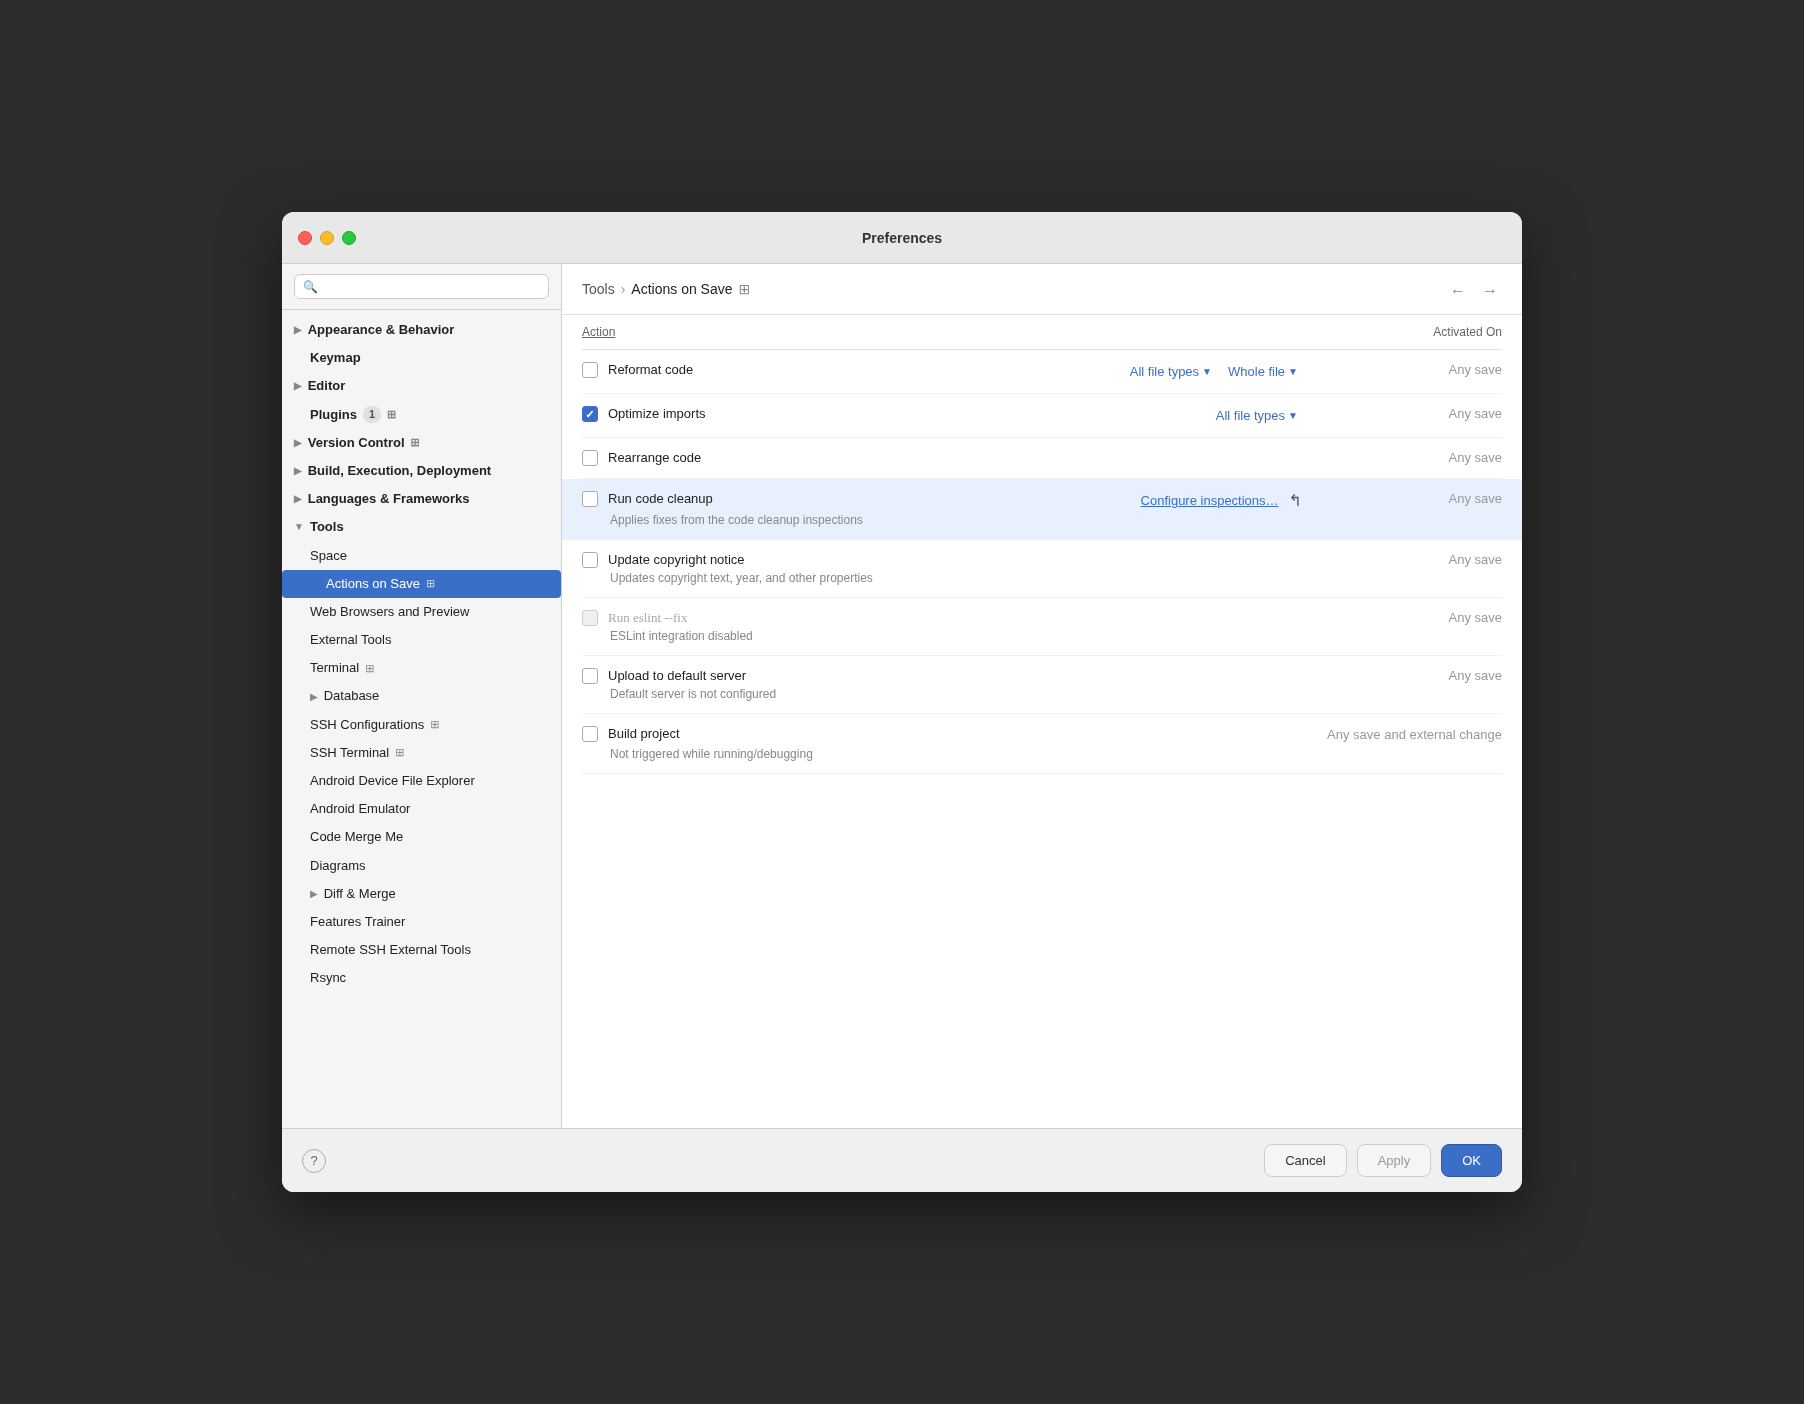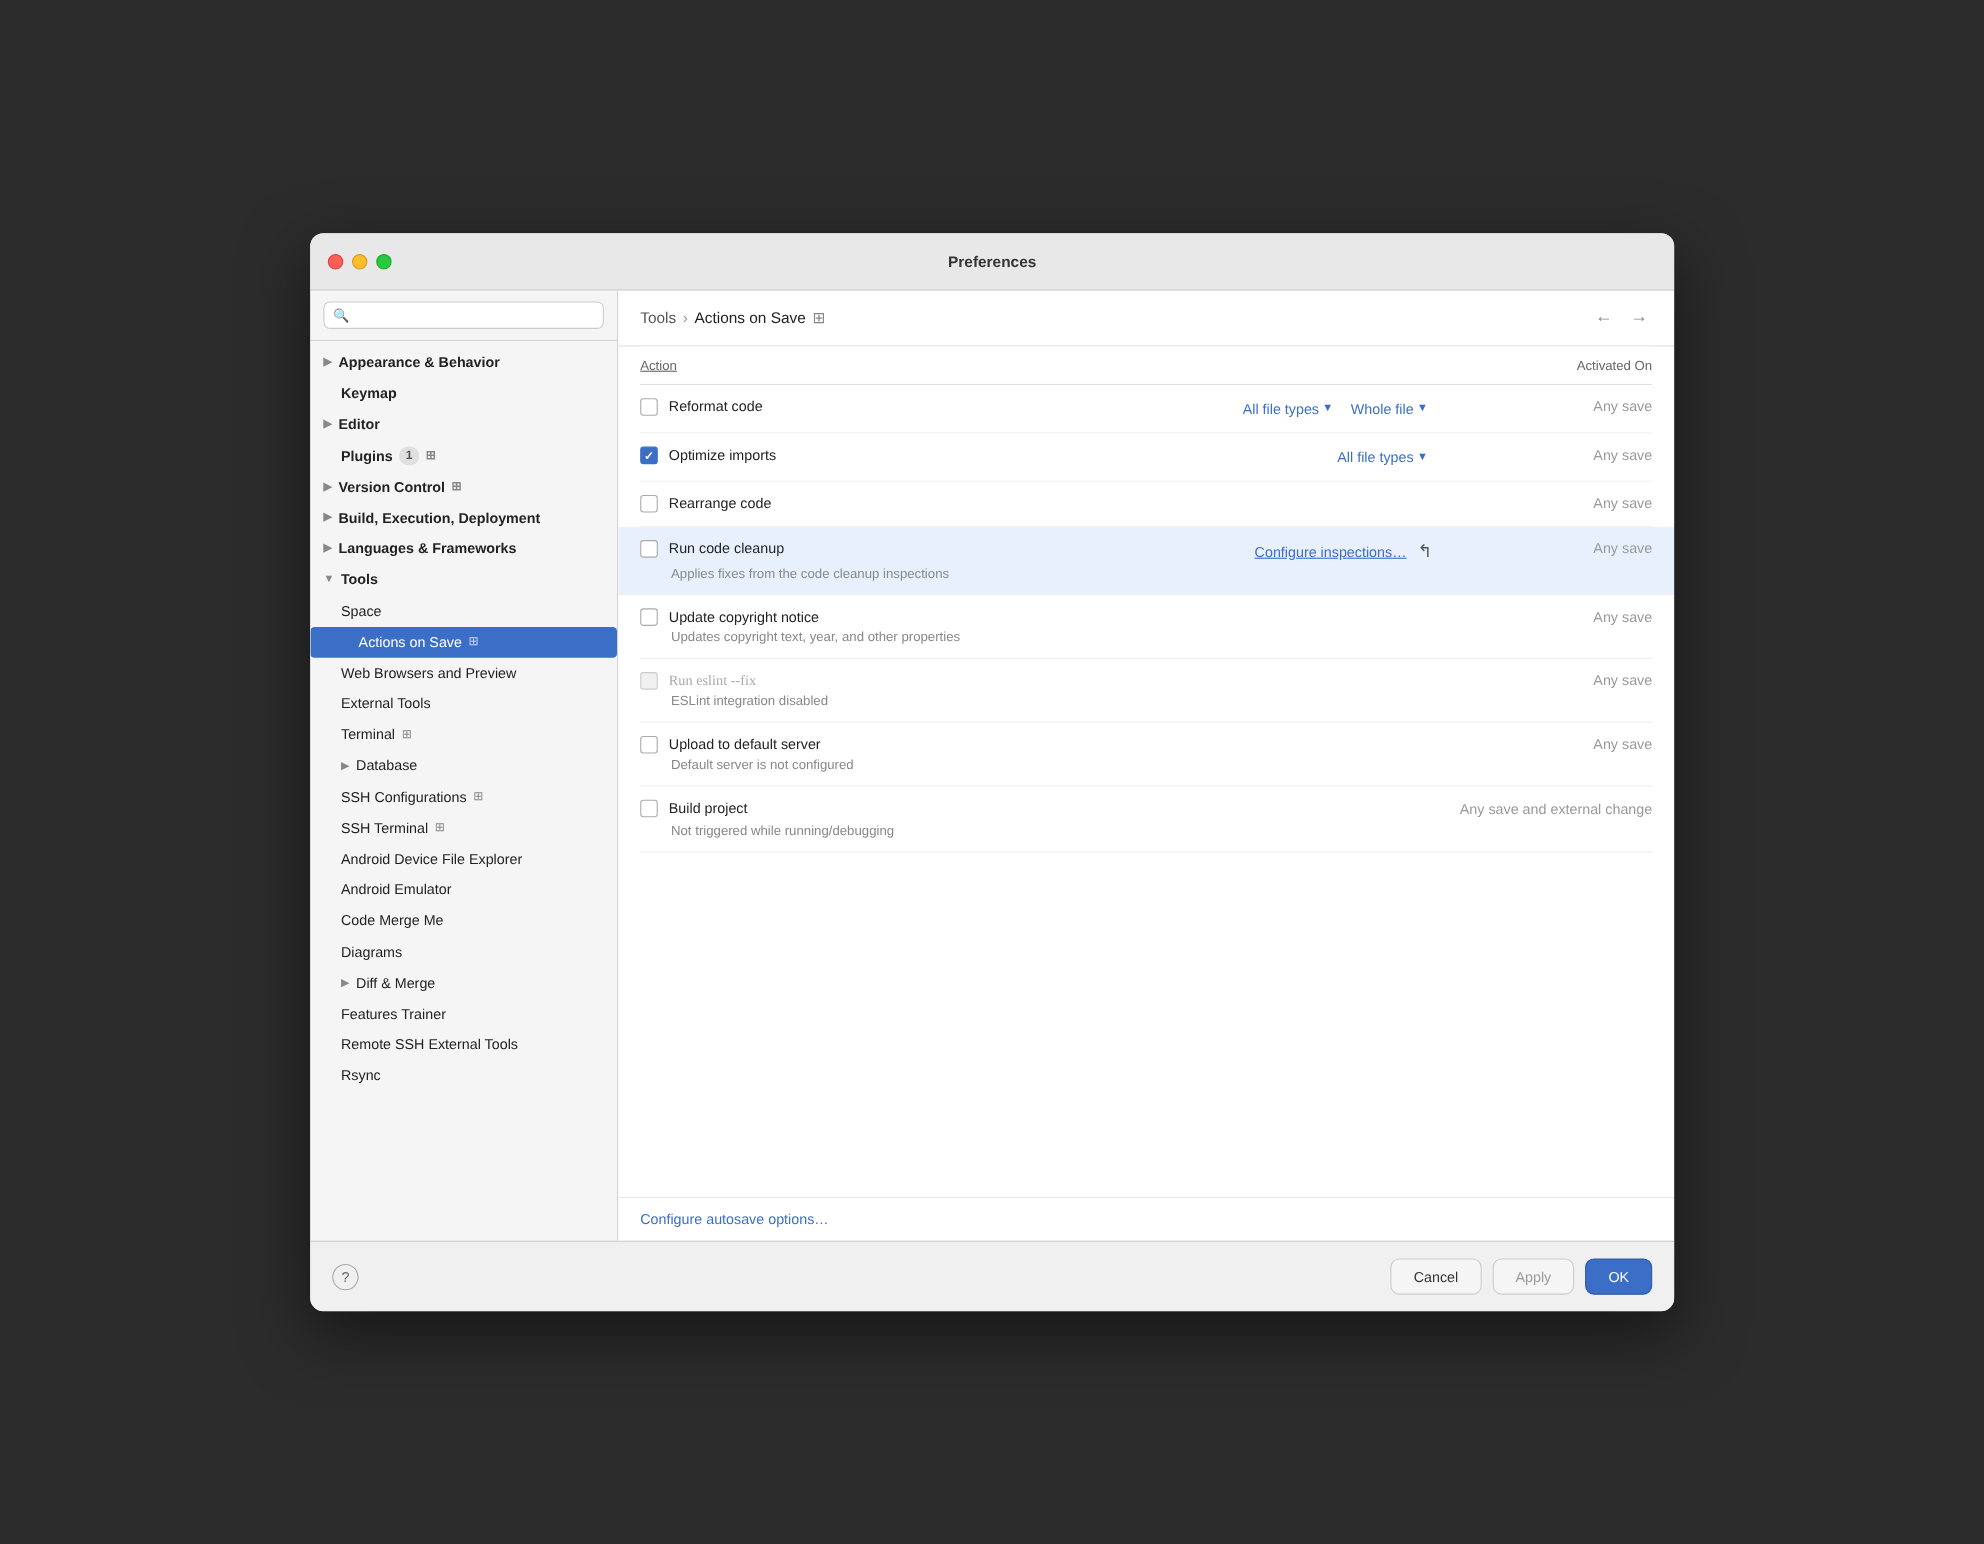--- a/index.html
+++ b/index.html
@@ -586,23 +586,20 @@
             <div class="checkbox"></div>
             <span class="row-label">Build project</span>
             <div class="row-controls"></div>
             <div class="activated-text" style="line-height:1.4">Any save and external change</div>
           </div>
           <div class="row-sub">Not triggered while running/debugging</div>
         </div>
 
       </div>
 
-      <div class="footer-link-area">
-        <a class="footer-link">Configure autosave options…</a>
-      </div>
     </div>
   </div>
 
   <div class="bottom-bar">
     <button class="help-btn">?</button>
     <div class="bottom-buttons">
       <button class="btn btn-cancel">Cancel</button>
       <button class="btn btn-apply">Apply</button>
       <button class="btn btn-ok">OK</button>
     </div>

